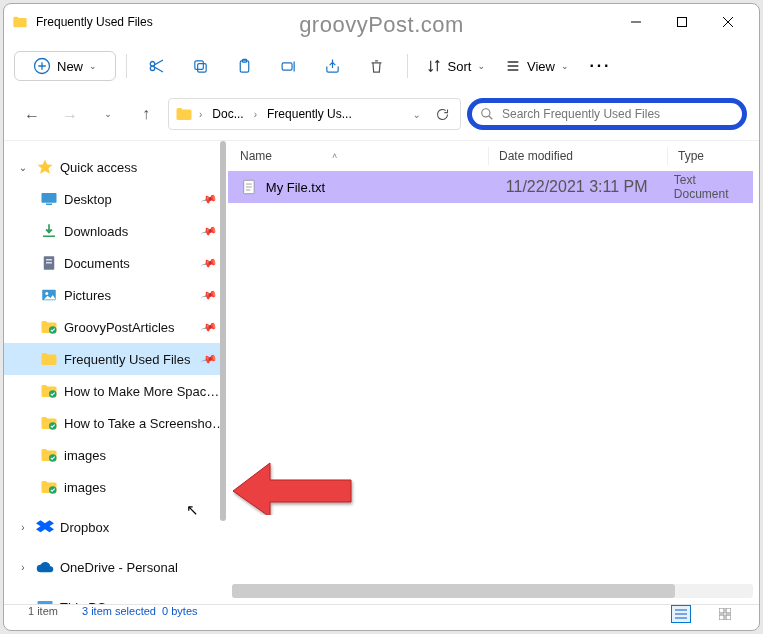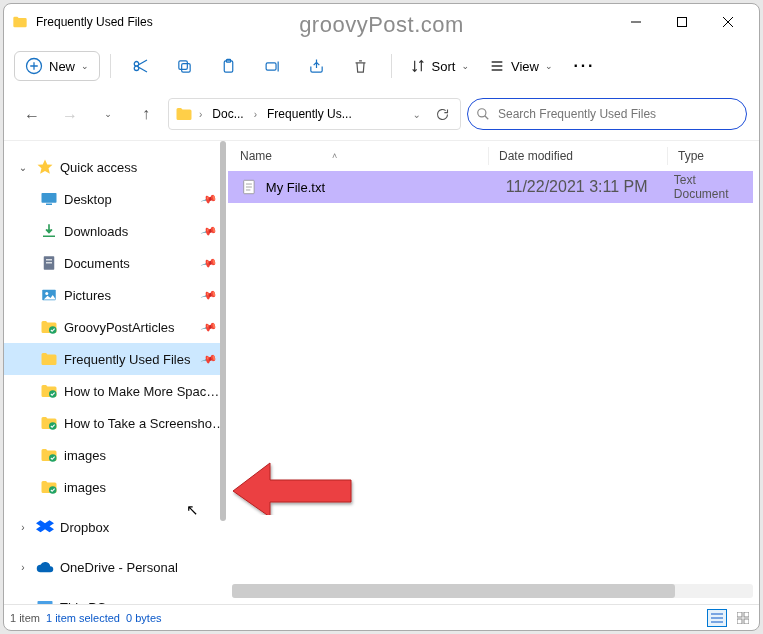--- a/index.html
+++ b/index.html
@@ -6,33 +6,33 @@
     body { background: #e8e8e8; width: 763px; height: 634px; overflow: hidden; position: relative; }
     .window { background: #fff; border: 1px solid #aaa; border-radius: 8px; width: 757px; height: 628px; margin: 3px; display: flex; flex-direction: column; overflow: hidden; position: relative; }
     .title-bar { display: flex; align-items: center; height: 36px; padding: 0 8px; }
     .title-bar .folder-icon { width: 16px; height: 16px; margin-right: 8px; }
     .title-bar .title { font-size: 12px; color: #000; flex: 0 0 auto; }
     .title-bar .spacer { flex: 1; }
     .watermark { position: absolute; left: 50%; top: 8px; transform: translateX(-50%); font-size: 22px; color: #8c8c8c; font-weight: 400; letter-spacing: 0.5px; pointer-events: none; }
     .win-ctrl { width: 46px; height: 32px; display: flex; align-items: center; justify-content: center; cursor: pointer; }
     .win-ctrl svg { width: 10px; height: 10px; }
     .toolbar { display: flex; align-items: center; height: 52px; padding: 0 10px; gap: 4px; border-bottom: none; }
-    .new-btn { display: flex; align-items: center; gap: 6px; border: 1px solid #d0d0d0; border-radius: 6px; padding: 5px 10px; cursor: pointer; font-size: 13px; }
+    .new-btn { display: flex; align-items: center; gap: 6px; border: 1px solid #d0d0d0; border-radius: 6px; padding: 5px 18px; cursor: pointer; font-size: 13px; }
     .new-btn .plus-circle { width: 18px; height: 18px; }
     .tool-btn { width: 40px; height: 38px; display: flex; align-items: center; justify-content: center; cursor: pointer; border-radius: 4px; }
     .tool-divider { width: 1px; height: 24px; background: #ddd; margin: 0 6px; }
     .sort-btn, .view-btn { display: flex; align-items: center; gap: 6px; padding: 4px 8px; cursor: pointer; font-size: 13px; border-radius: 4px; justify-content: center; }
     .nav-row { display: flex; align-items: center; height: 44px; padding: 0 12px; gap: 6px; }
     .nav-btn { width: 32px; height: 32px; display: flex; align-items: center; justify-content: center; cursor: pointer; border-radius: 4px; color: #555; }
     .nav-btn.disabled { color: #ccc; }
     .crumb-box { flex: 1; display: flex; align-items: center; border: 1px solid #ddd; border-radius: 4px; height: 32px; padding: 0 6px; gap: 4px; }
     .crumb-box .chev { color: #777; font-size: 10px; padding: 0 2px; }
     .crumb-box .seg { font-size: 12px; padding: 2px 4px; }
     .crumb-box .refresh { margin-left: auto; }
-    .search-box { width: 280px; border: 1px solid #1d4ed8; border-radius: 16px; height: 32px; display: flex; align-items: center; padding: 0 8px; gap: 8px; }
+    .search-box { width: 280px; border: 5px solid #1d4ed8; border-radius: 16px; height: 32px; display: flex; align-items: center; padding: 0 8px; gap: 8px; }
     .search-box input { border: none; outline: none; font-size: 12px; flex: 1; color: #555; }
     .content { flex: 1; display: flex; overflow: hidden; border-top: 1px solid #eee; margin-top: 4px; position: relative; }
     .sidebar { width: 222px; overflow-y: auto; padding-top: 10px; position: relative; }
     .sidebar-scroll { position: absolute; right: 0; top: 0; width: 6px; height: 380px; background: #c0c0c0; border-radius: 3px; }
     .tree-item { display: flex; align-items: center; height: 32px; padding-left: 12px; font-size: 13px; cursor: pointer; position: relative; color: #111; }
     .tree-item .expand { width: 14px; text-align: center; color: #555; font-size: 10px; }
     .tree-item .icon { width: 18px; height: 18px; margin: 0 6px; flex-shrink: 0; }
     .tree-item .label { white-space: nowrap; overflow: hidden; text-overflow: ellipsis; flex: 1; }
     .tree-item .pin { color: #888; font-size: 11px; margin-right: 10px; transform: rotate(30deg); }
     .tree-item.child { padding-left: 30px; }
@@ -44,21 +44,21 @@
     .col-date { flex: 0 0 168px; }
     .col-type { flex: 1; }
     .sort-arrow { font-size: 9px; color: #888; }
     .file-row { display: flex; align-items: center; height: 32px; font-size: 13px; background: #c4b5fd; margin: 0 6px 0 2px; padding-left: 12px; }
     .file-row .icon { width: 18px; height: 18px; margin-right: 8px; }
     .file-row .name { flex: 0 0 240px; }
     .file-row .date { flex: 0 0 168px; color: #555; font-size: 16px; }
     .file-row .type { color: #555; font-size: 12px; }
     .h-scroll { height: 14px; margin: 0 6px 6px 6px; background: #f1f1f1; border-radius: 3px; position: relative; }
     .h-scroll .thumb { position: absolute; left: 0; top: 0; width: 85%; height: 100%; background: #ccc; border-radius: 3px; }
-    .status-bar { height: 26px; border-top: 1px solid #e4e4e4; display: flex; align-items: center; padding: 0 6px; font-size: 11px; color: #555; gap: 6px; }
+    .status-bar { height: 26px; border-top: 1px solid #e4e4e4; display: flex; padding: 0 24px; font-size: 11px; color: #555; gap: 24px; }
     .status-bar .spacer { flex: 1; }
     .layout-ic { width: 20px; height: 18px; display: flex; align-items: center; justify-content: center; cursor: pointer; border: 1px solid transparent; }
     .layout-ic.active { border-color: #0078d4; background: #e6f2fb; }
     .arrow-annotation { position: absolute; left: 224px; top: 314px; pointer-events: none; }
     .cursor-annot { position: absolute; left: 182px; top: 360px; pointer-events: none; font-size: 15px; }
     .col-divider { width:1px; height:18px; background:#eee; margin-right:10px; }
   </style>
 </head>
 <body>
 
@@ -330,21 +330,21 @@
             <feDropShadow dx="1" dy="2" stdDeviation="1.5" flood-opacity="0.35"></feDropShadow>
           </filter>
         </defs>
       <path fill="#eb4142" stroke="#b52021" stroke-width="1" filter="url(#ds)" d="M5 36 L42 8 L42 25 L123 25 L123 47 L42 47 L42 62 Z"></path>
     </svg>
     <span class="cursor-annot">↖</span>
   </div>
 
   <div class="status-bar">
     <span>1 item</span>
-    <span style="color:#0a58c9"><span>1 item selected</span>&nbsp;&nbsp;<span>0 bytes</span></span>
+    <span style="color:#0a58c9"><span>3 item selected</span>&nbsp;&nbsp;<span>0 bytes</span></span>
     <div class="spacer"></div>
     <div class="layout-ic active">
         <svg width="12" height="12" viewBox="0 0 12 12">
           <path stroke="#0a58c9" stroke-width="1.2" d="M0 2h12M0 6h12M0 10h12"></path>
         </svg>
       </div>
     <div class="layout-ic">
         <svg width="12" height="12" viewBox="0 0 12 12">
           <rect x="0" y="0" width="5" height="5" fill="none" stroke="#888"></rect>
           <rect x="7" y="0" width="5" height="5" fill="none" stroke="#888"></rect>

